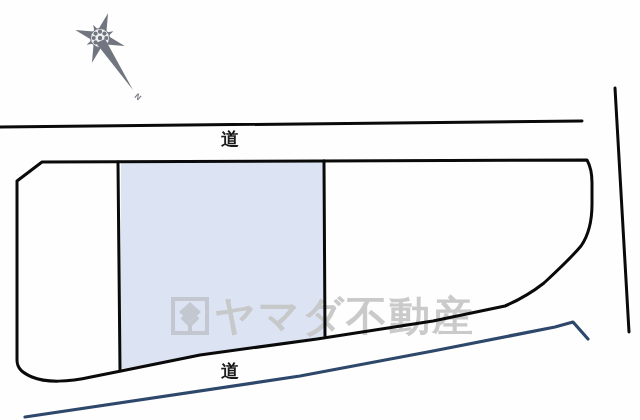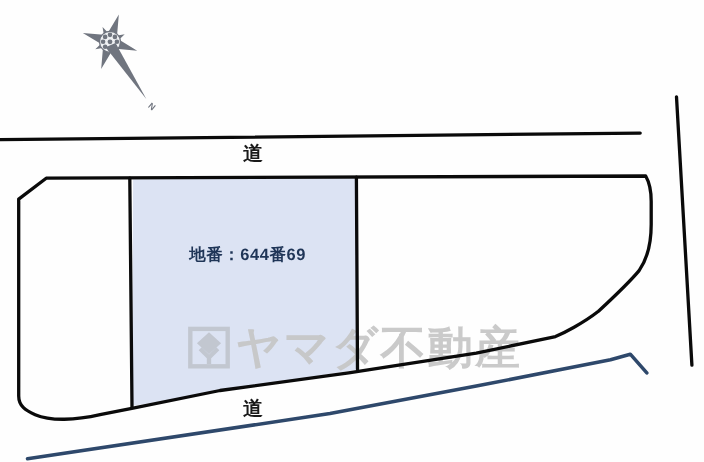--- a/index.html
+++ b/index.html
@@ -80,18 +80,17 @@
         <circle r="2.2"></circle>
         <polygon points="-4,5 5,1 33,52"></polygon>
       </g>
       <text transform="translate(134,97) rotate(40)" font-size="8" font-weight="bold">N</text>
     </g>
   </svg>
 
   <div id="road-label-top" class="label z4">道</div>
 
   <div id="parcel-info" class="z4">
-    <div>地番：644番69</div>
   </div>
 
   <div id="road-label-bottom" class="label z4">道</div>
 
 </div>
 
 </body></html>

